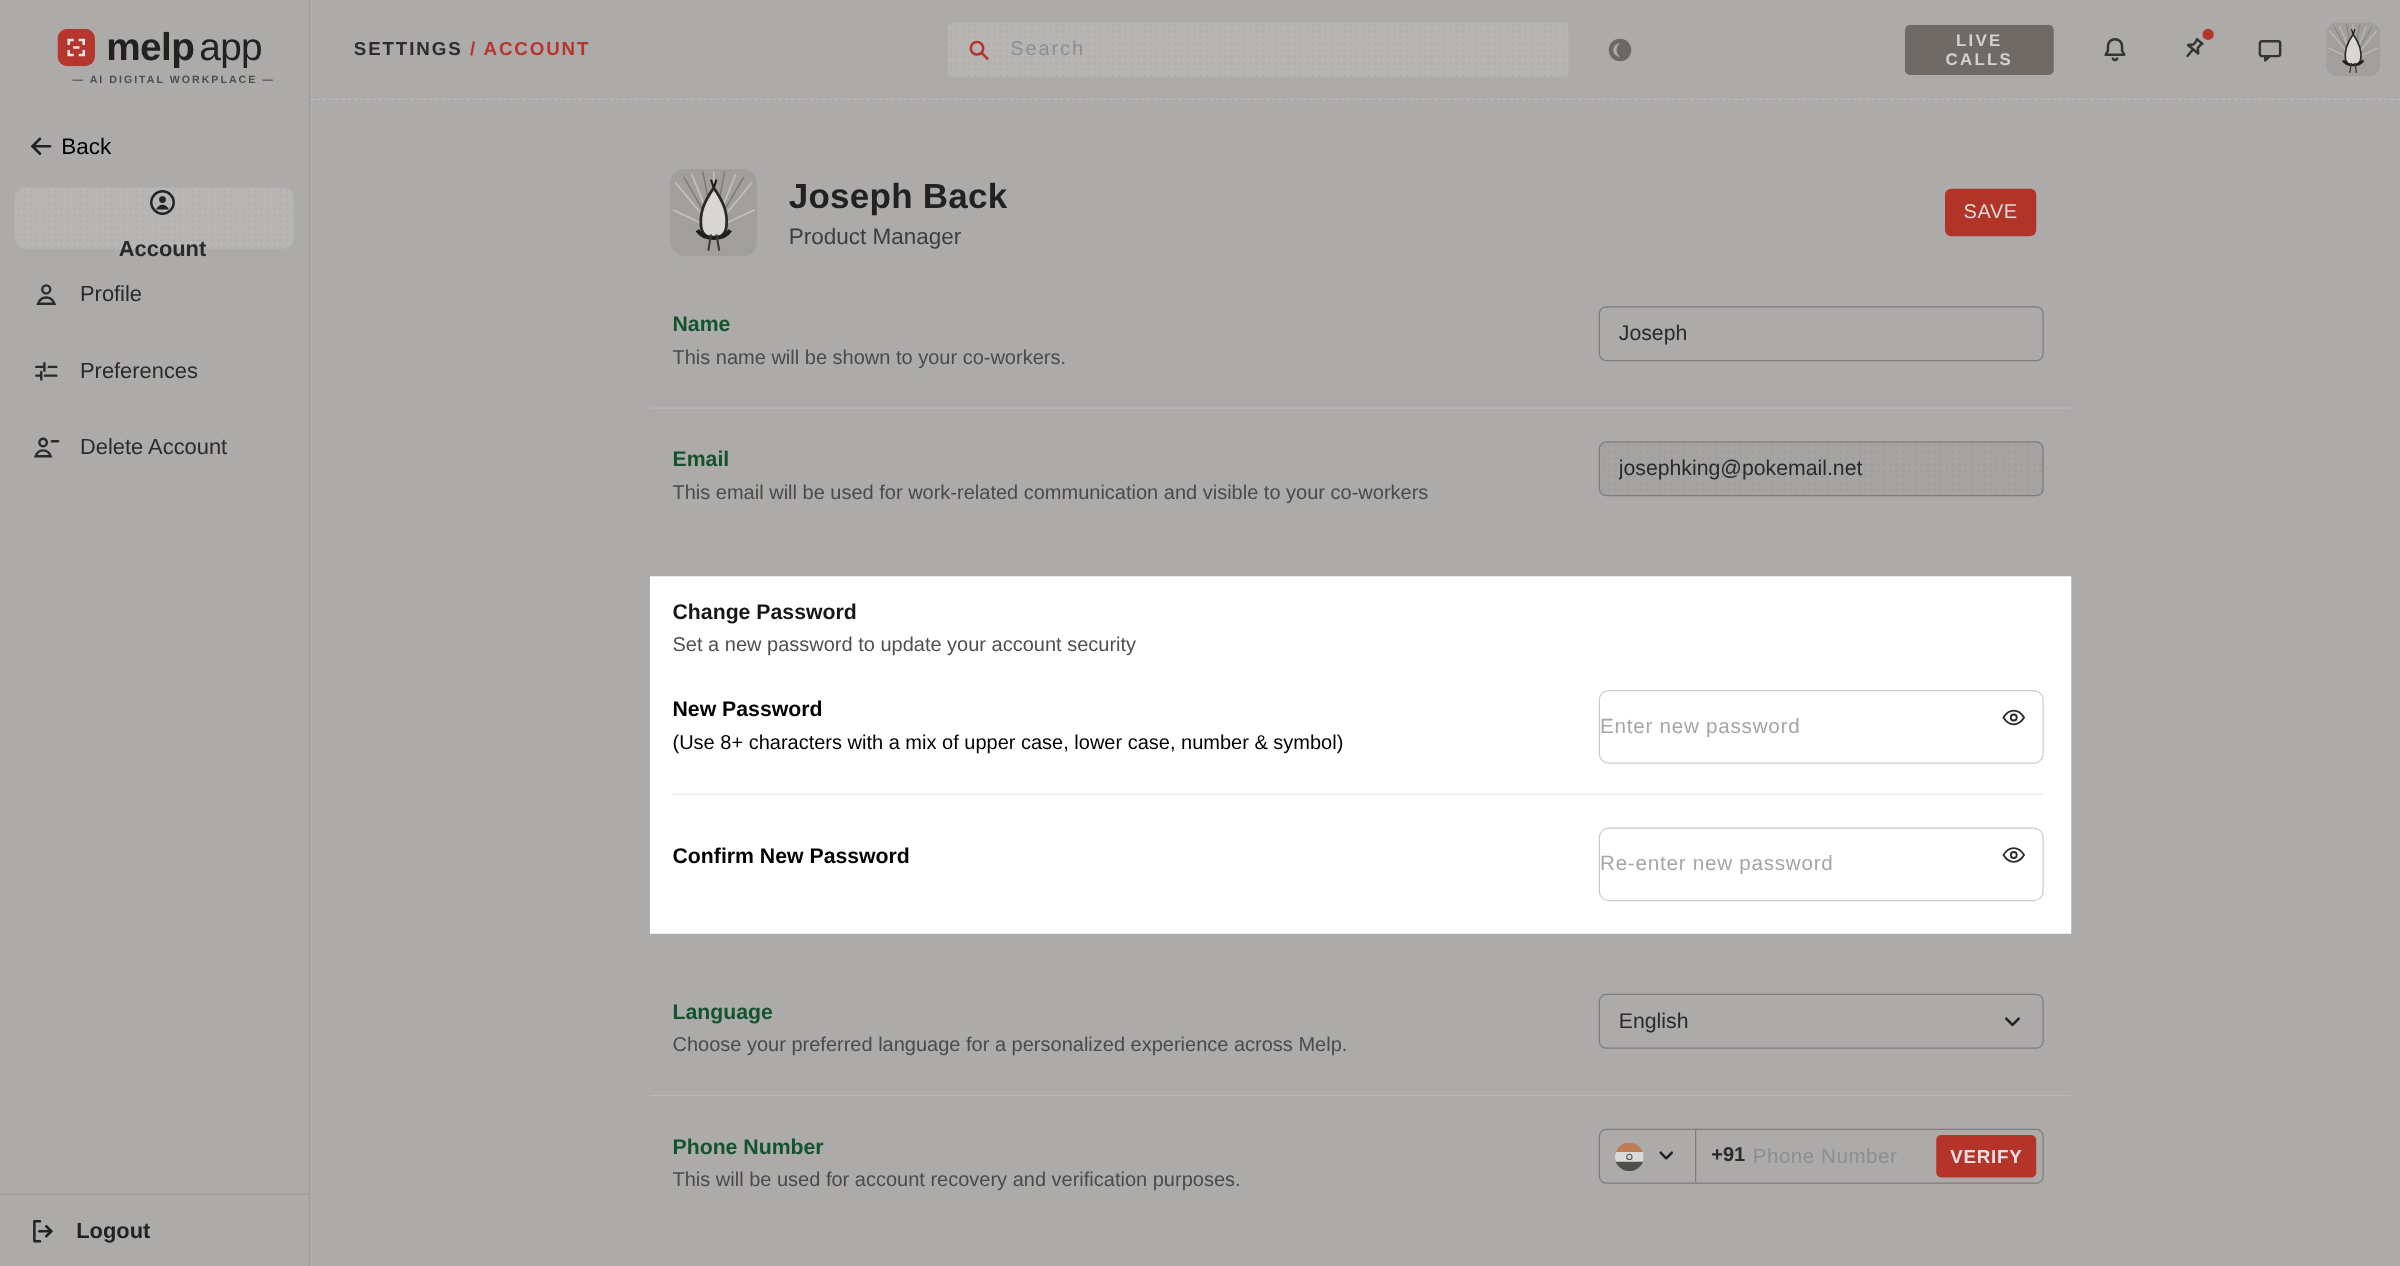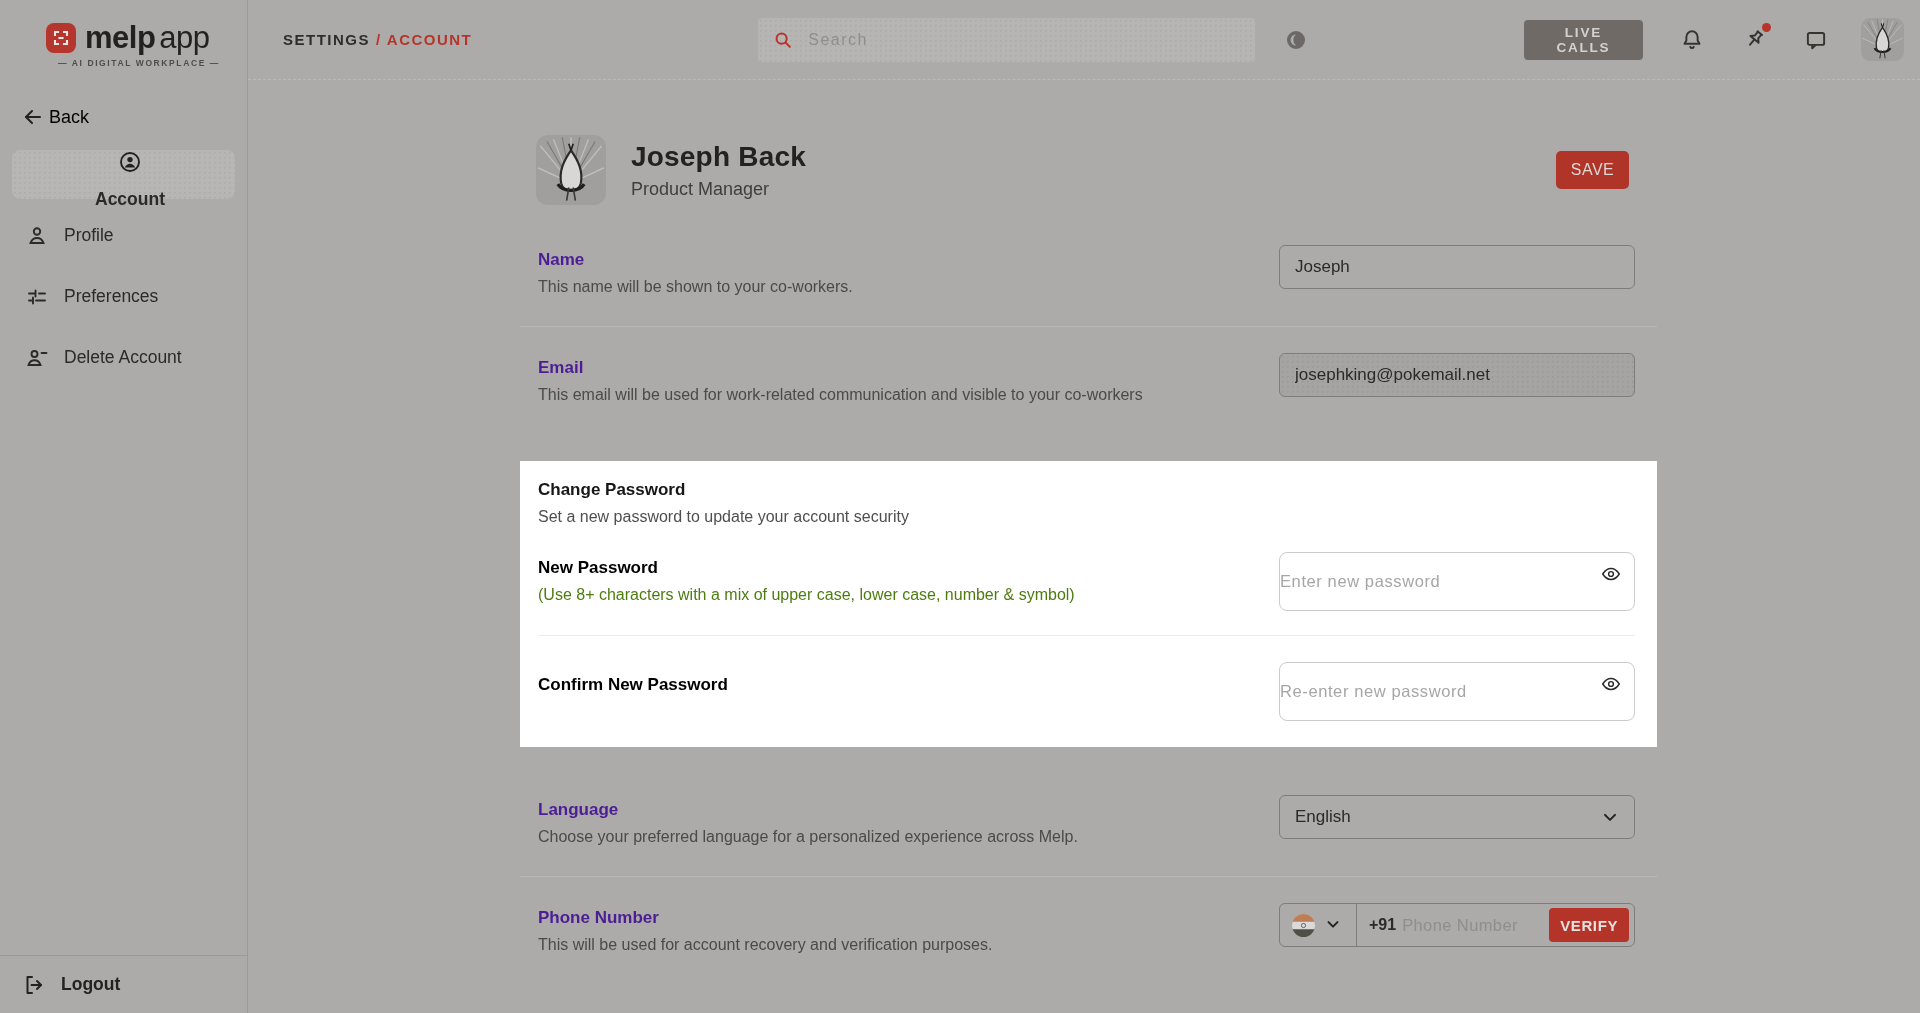--- a/index.html
+++ b/index.html
@@ -62,40 +62,40 @@
   .avatar-lg { width:70px; height:70px; border-radius:12px; overflow:hidden; flex:0 0 auto; }
   .who { margin-left:25px; }
   .who-name { font-size:28px; font-weight:bold; color:#232221; letter-spacing:0.2px; }
   .who-role { font-size:18px; color:#3f3e3d; margin-top:6px; }
   .save-btn { margin-left:auto; width:73px; height:38px; background:#b13429; border:none;
     border-radius:5px; color:#dcd9d7; font-size:16px; letter-spacing:0.5px; cursor:pointer;
     font-family:"Liberation Sans", sans-serif; }
 
   .frow { display:flex; align-items:flex-start; padding:26px 22px 30px 18px; }
   .frow .lab-col { flex:1; min-width:0; padding-top:5px; }
-  .flabel { font-size:17px; font-weight:bold; color:#4c1d95; }
+  .flabel { font-size:17px; font-weight:bold; color:#14532d; }
   .fdesc { font-size:16px; color:#4b4a49; margin-top:8px; }
   .ctl-col { width:356px; flex:0 0 auto; }
   .divider { border-bottom:1px solid #b9b8b7; }
   .row-name { margin-top:14px; }
 
   .txt-input { width:100%; height:44px; border:1.5px solid #7e7d7c; border-radius:6px;
     background:transparent; padding:0 15px; font-size:17px; color:#2b2a29; outline:none;
     font-family:"Liberation Sans", sans-serif; }
   .txt-input.readonly { background:#a5a4a3;
     background-image:radial-gradient(#9c9b9a 1px, transparent 1px); background-size:5px 5px; }
 
   
   .spotlight { background:#ffffff; margin-top:27px; padding:19px 22px 20px 18px; }
   .sp-title { font-size:17px; font-weight:bold; color:#171717; }
   .sp-desc { font-size:16px; color:#4f4f4f; margin-top:8px; }
   .sp-row { display:flex; align-items:flex-start; padding:26px 0 24px 0; }
   .sp-row .lab-col { padding-top:6px; }
   .sp-row .flabel { color:#000000; }
-  .sp-row .fdesc { color:#4d7c0f; }
+  .sp-row .fdesc { color:#000000; }
   .sp-div { border-bottom:1px solid #ececec; }
   .pw-field { position:relative; width:356px; }
   .pw-input { width:100%; height:59px; border:1.5px solid #cscsc; border:1.5px solid #cccccc;
     border-radius:8px; background:#fff; padding:0 44px 0 0; font-size:16.5px;
     letter-spacing:0.6px; color:#333; outline:none; font-family:"Liberation Sans", sans-serif; }
   .pw-input::placeholder { color:#a6a6a6; }
   .eye-btn { position:absolute; right:13px; top:11px; width:22px; height:22px; cursor:pointer; }
 
   .select-box { width:356px; height:44px; border:1.5px solid #7e7d7c; border-radius:6px;
     display:flex; align-items:center; padding:0 14px 0 15px; cursor:pointer; }

